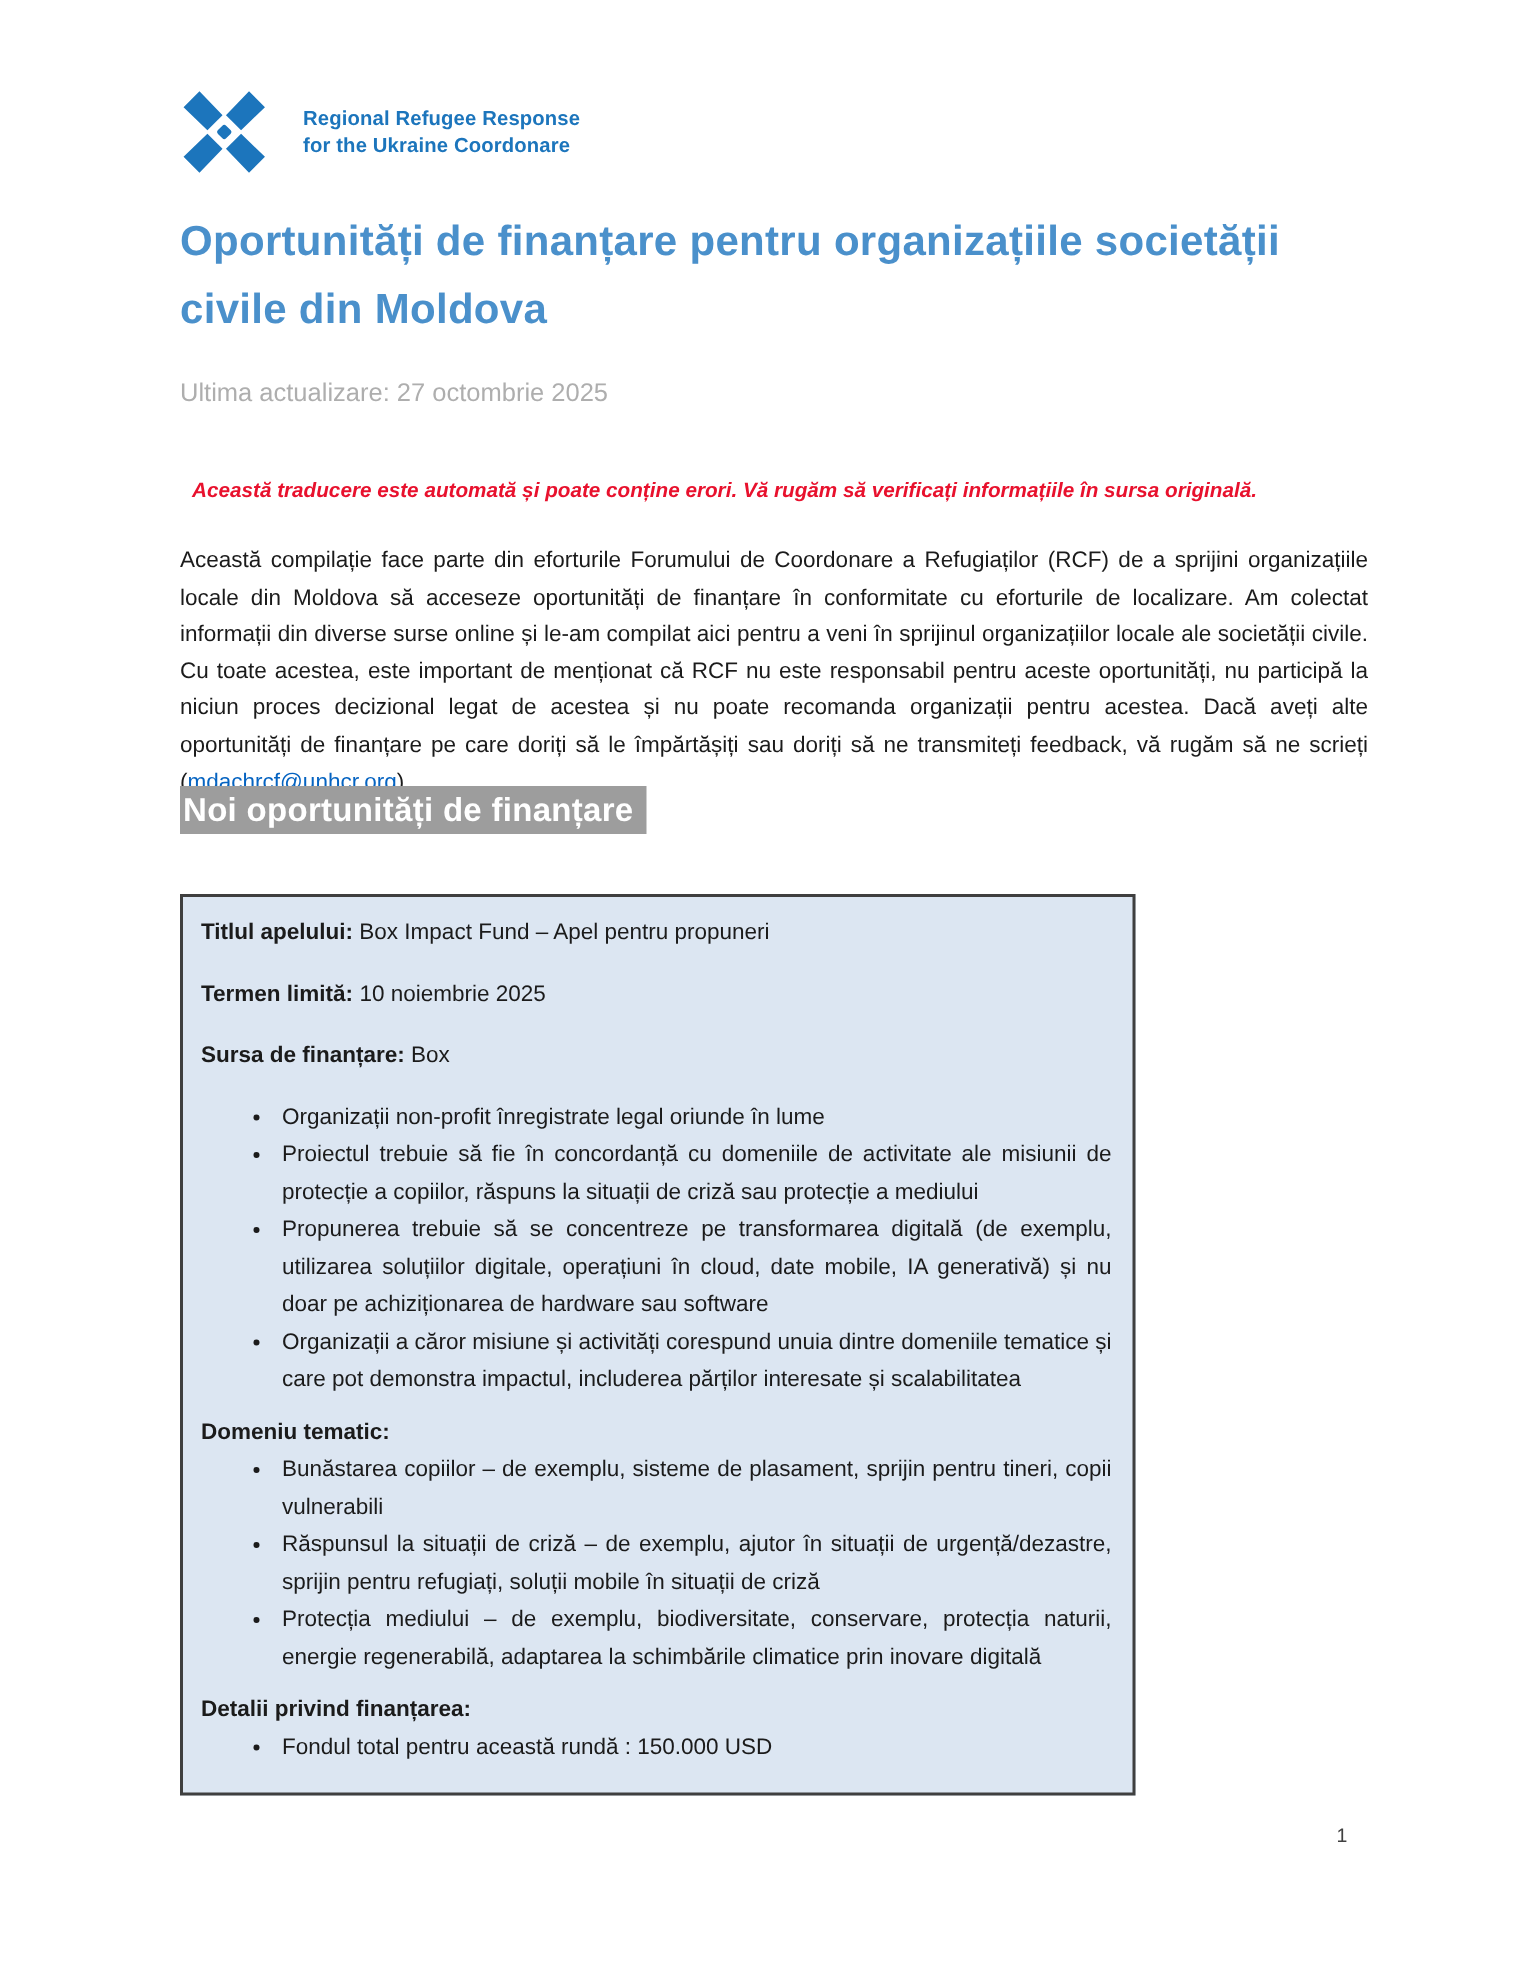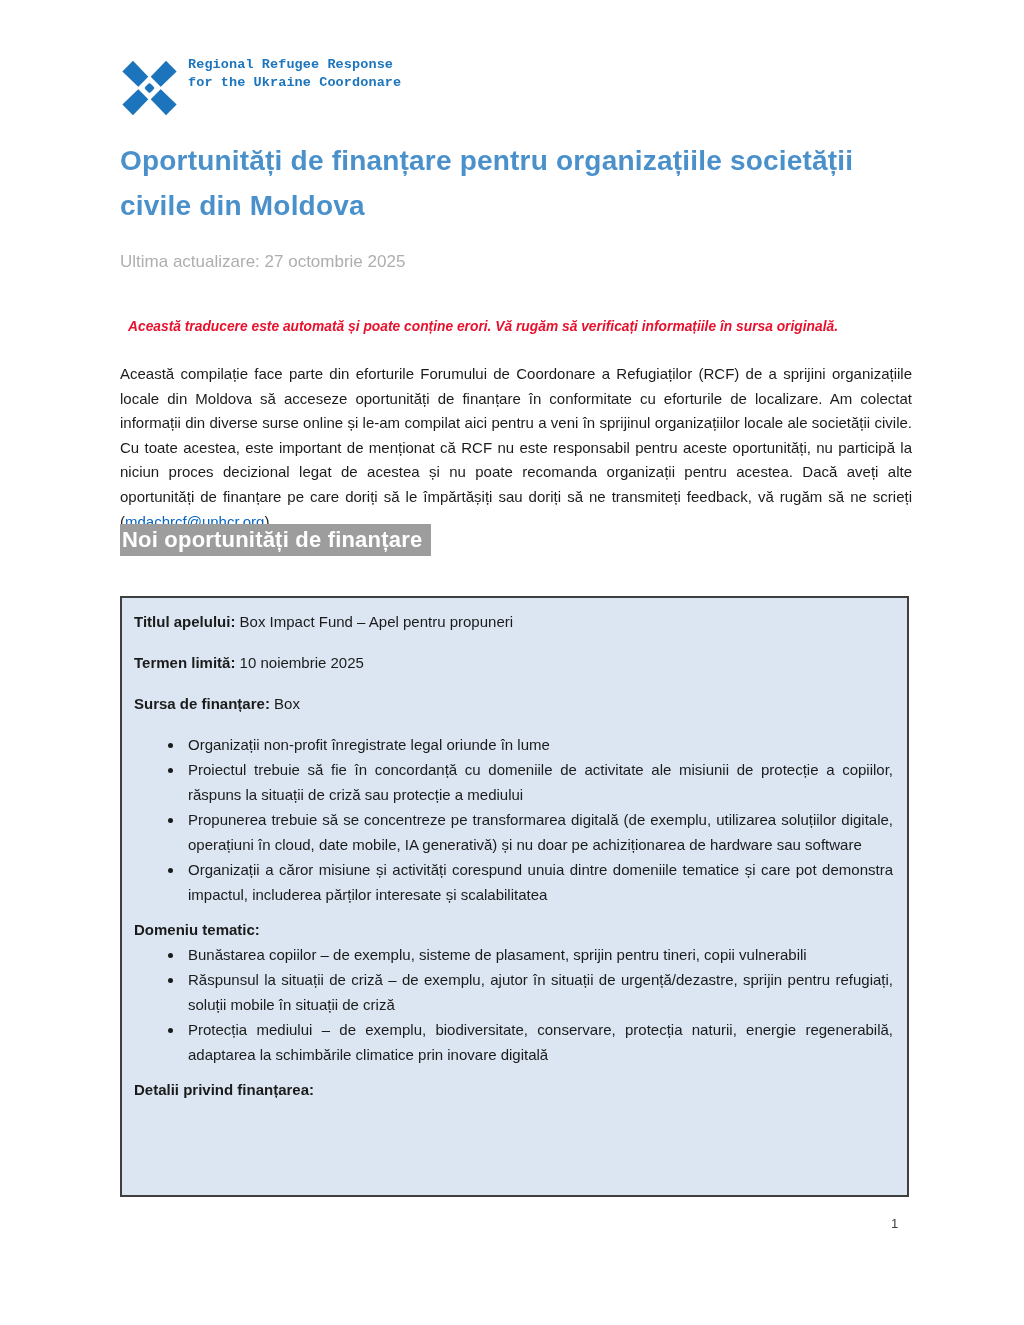--- a/index.html
+++ b/index.html
@@ -20,21 +20,21 @@
     width: 1024px; height: 1325px;
     background: #ffffff;
     font-family: "Liberation Sans", "DejaVu Sans", sans-serif;
     color: var(--body-text);
     position: relative;
     overflow: hidden;
   }
   .abs { position: absolute; }
 
   
-  .logo { left: 120px; top: 56px; display: flex; align-items: flex-start; gap: 9px; font-family: Liberation Mono, monospace; }
+  .logo { left: 120px; top: 56px; display: flex; align-items: center; gap: 23px; }
   .logo svg { display: block; color: var(--logo-blue); }
   .logo-text {
     color: var(--logo-blue);
     font-weight: 700;
     font-size: 13.5px;
     line-height: 1.32;
     letter-spacing: 0.1px;
   }
 
   
@@ -84,21 +84,21 @@
   .section-heading span {
     background: var(--heading-bg);
     color: var(--heading-fg);
     font-weight: 700;
     padding: 3px 9px 4px 2px;
     letter-spacing: 0.2px;
   }
 
   
   .call-box {
-    left: 120px; top: 596px; width: 789px; height: 601px;
+    left: 120px; top: 596px; width: 637px; height: 601px;
     background: var(--box-bg);
     border: 2px solid var(--box-border);
     padding: 11px 14px 8px 12px;
     font-size: 15px;
     line-height: 25px;
     overflow: hidden;
   }
   .call-box p { margin: 0 0 16px 0; }
   .call-box p.list-label { margin-bottom: 0; }
   .call-box .b { font-weight: 700; }
@@ -158,15 +158,18 @@
     </ul>
 
   <p class="list-label b">Domeniu tematic:</p>
   <ul>
       <li>Bunăstarea copiilor – de exemplu, sisteme de plasament, sprijin pentru tineri, copii vulnerabili</li>
       <li>Răspunsul la situații de criză – de exemplu, ajutor în situații de urgență/dezastre, sprijin pentru refugiați, soluții mobile în situații de criză</li>
       <li>Protecția mediului – de exemplu, biodiversitate, conservare, protecția naturii, energie regenerabilă, adaptarea la schimbările climatice prin inovare digitală</li>
     </ul>
 
   <p class="list-label b">Detalii privind finanțarea:</p>
+  <ul>
+      <li>Fondul total pentru această rundă : 150.000 USD</li>
+    </ul>
 </div>
 
 <div class="abs page-number">1</div>
 
 </body></html>

